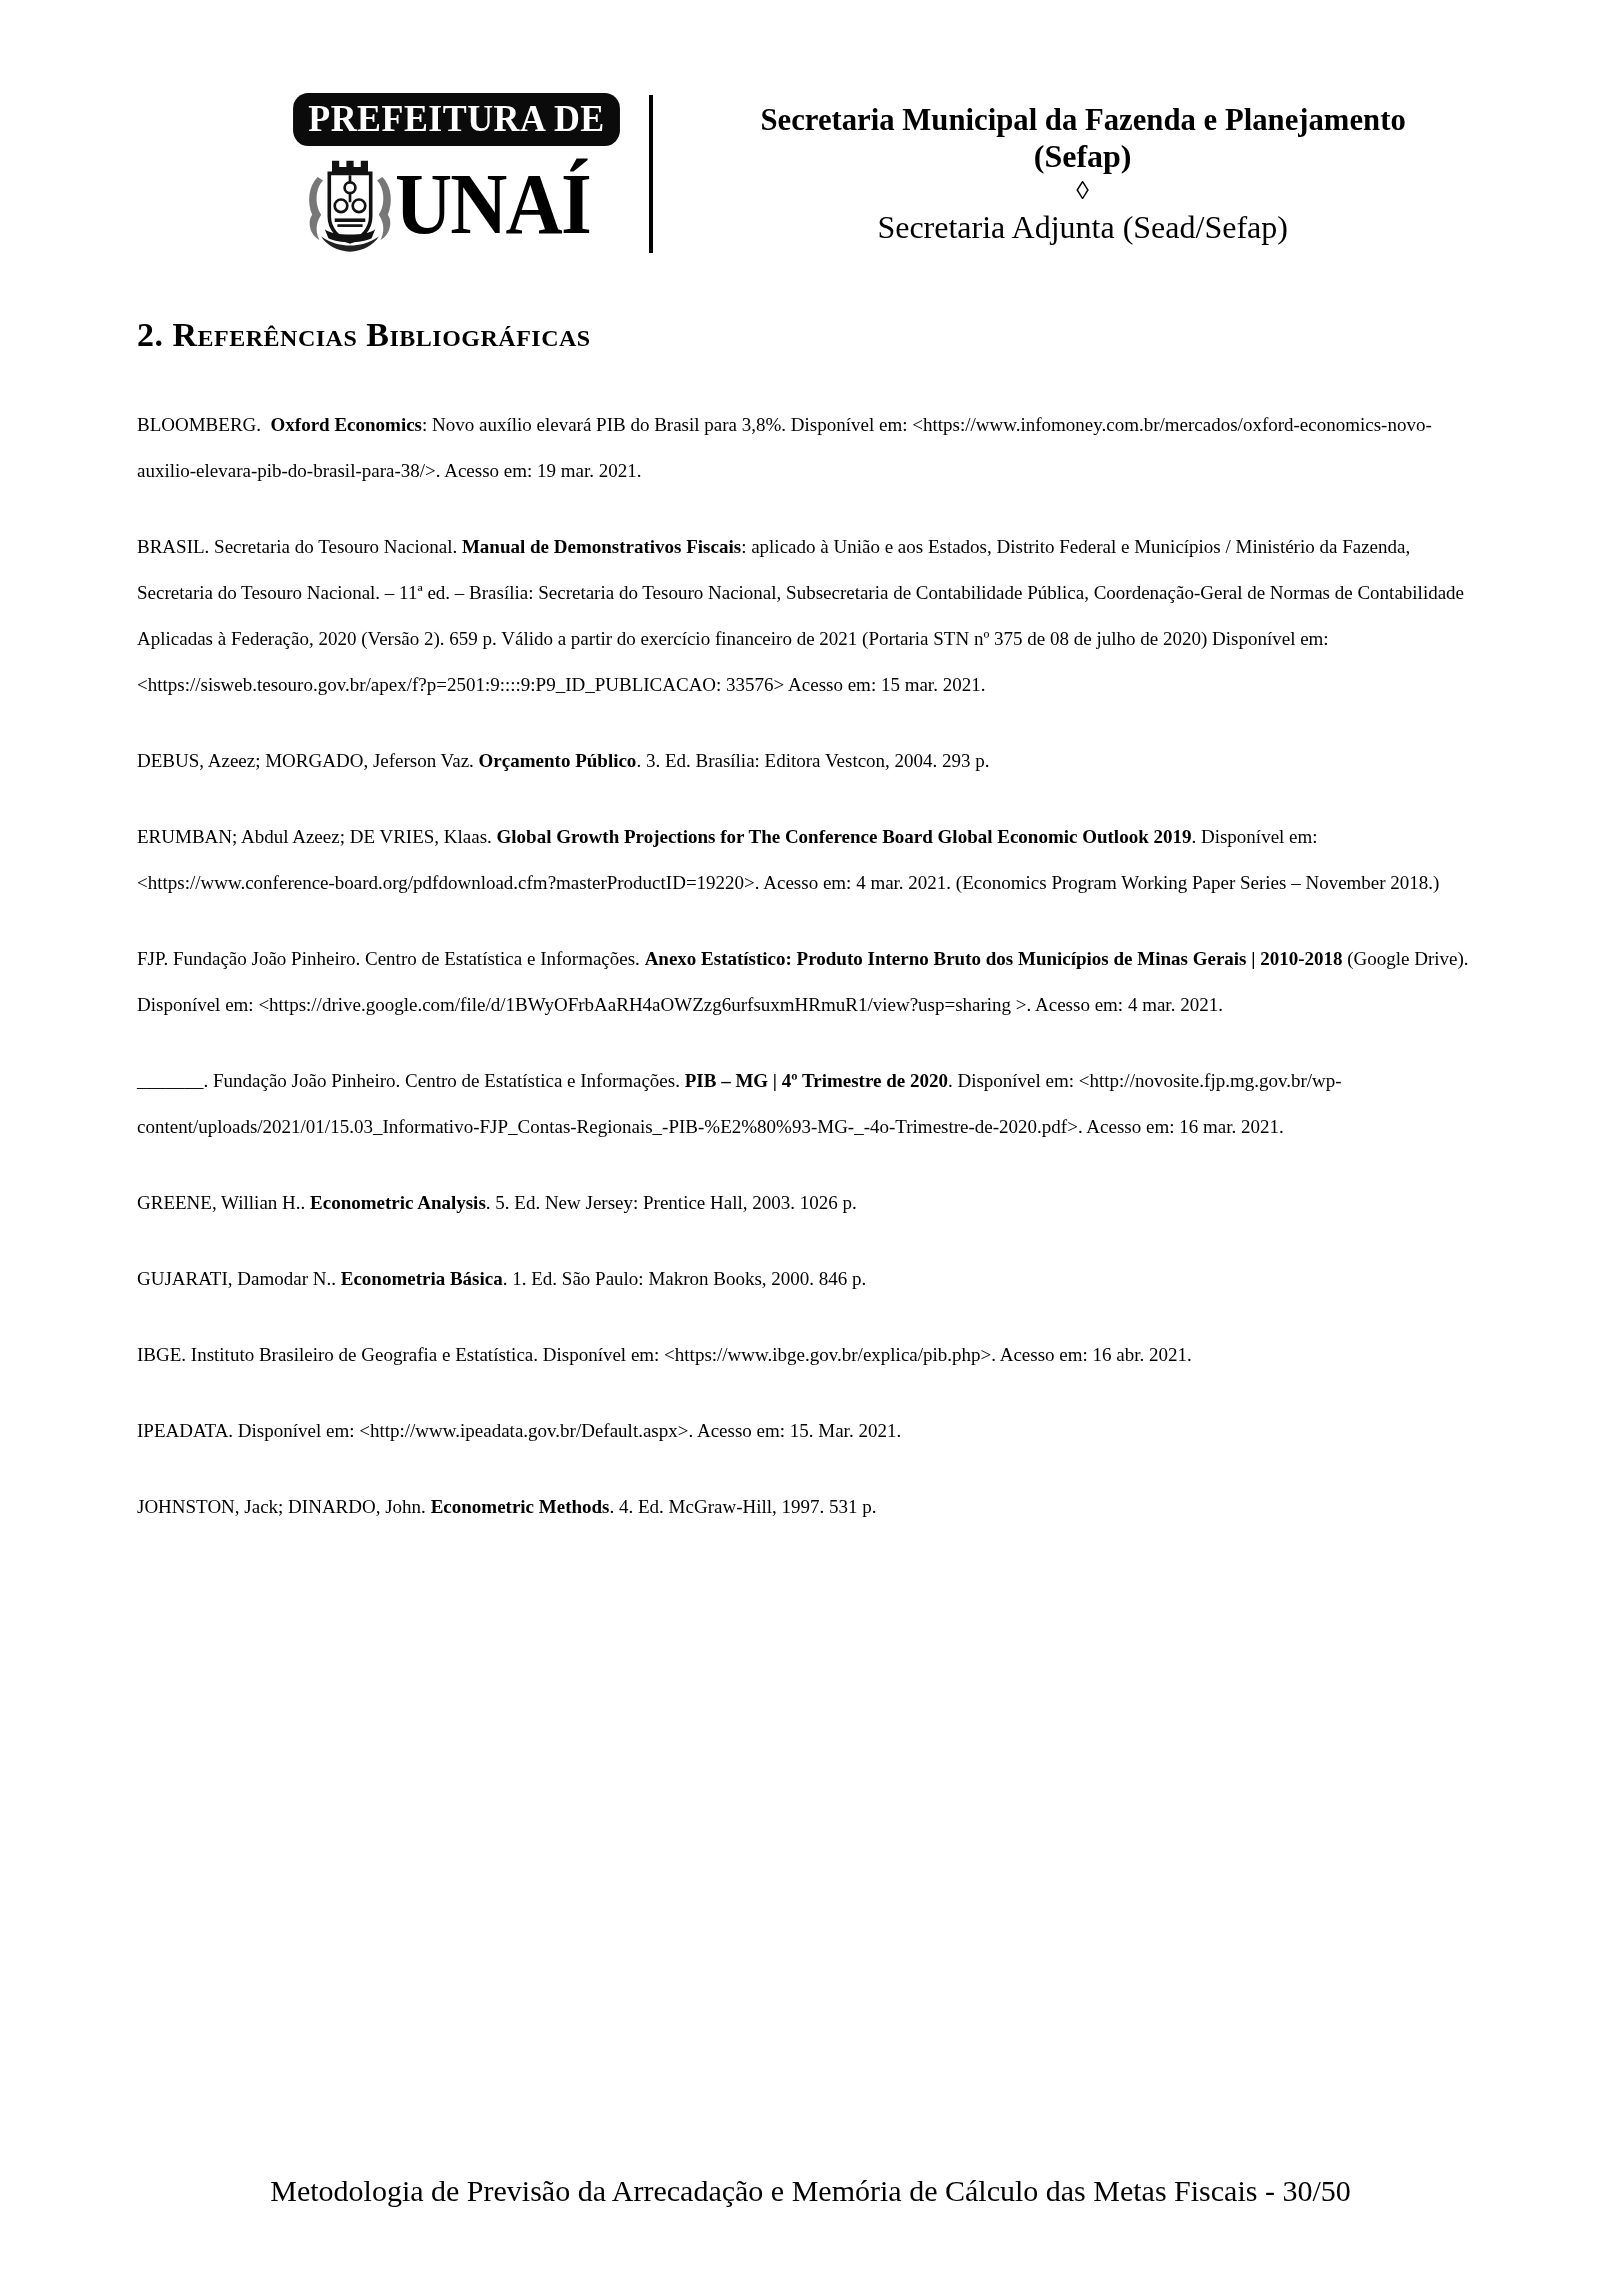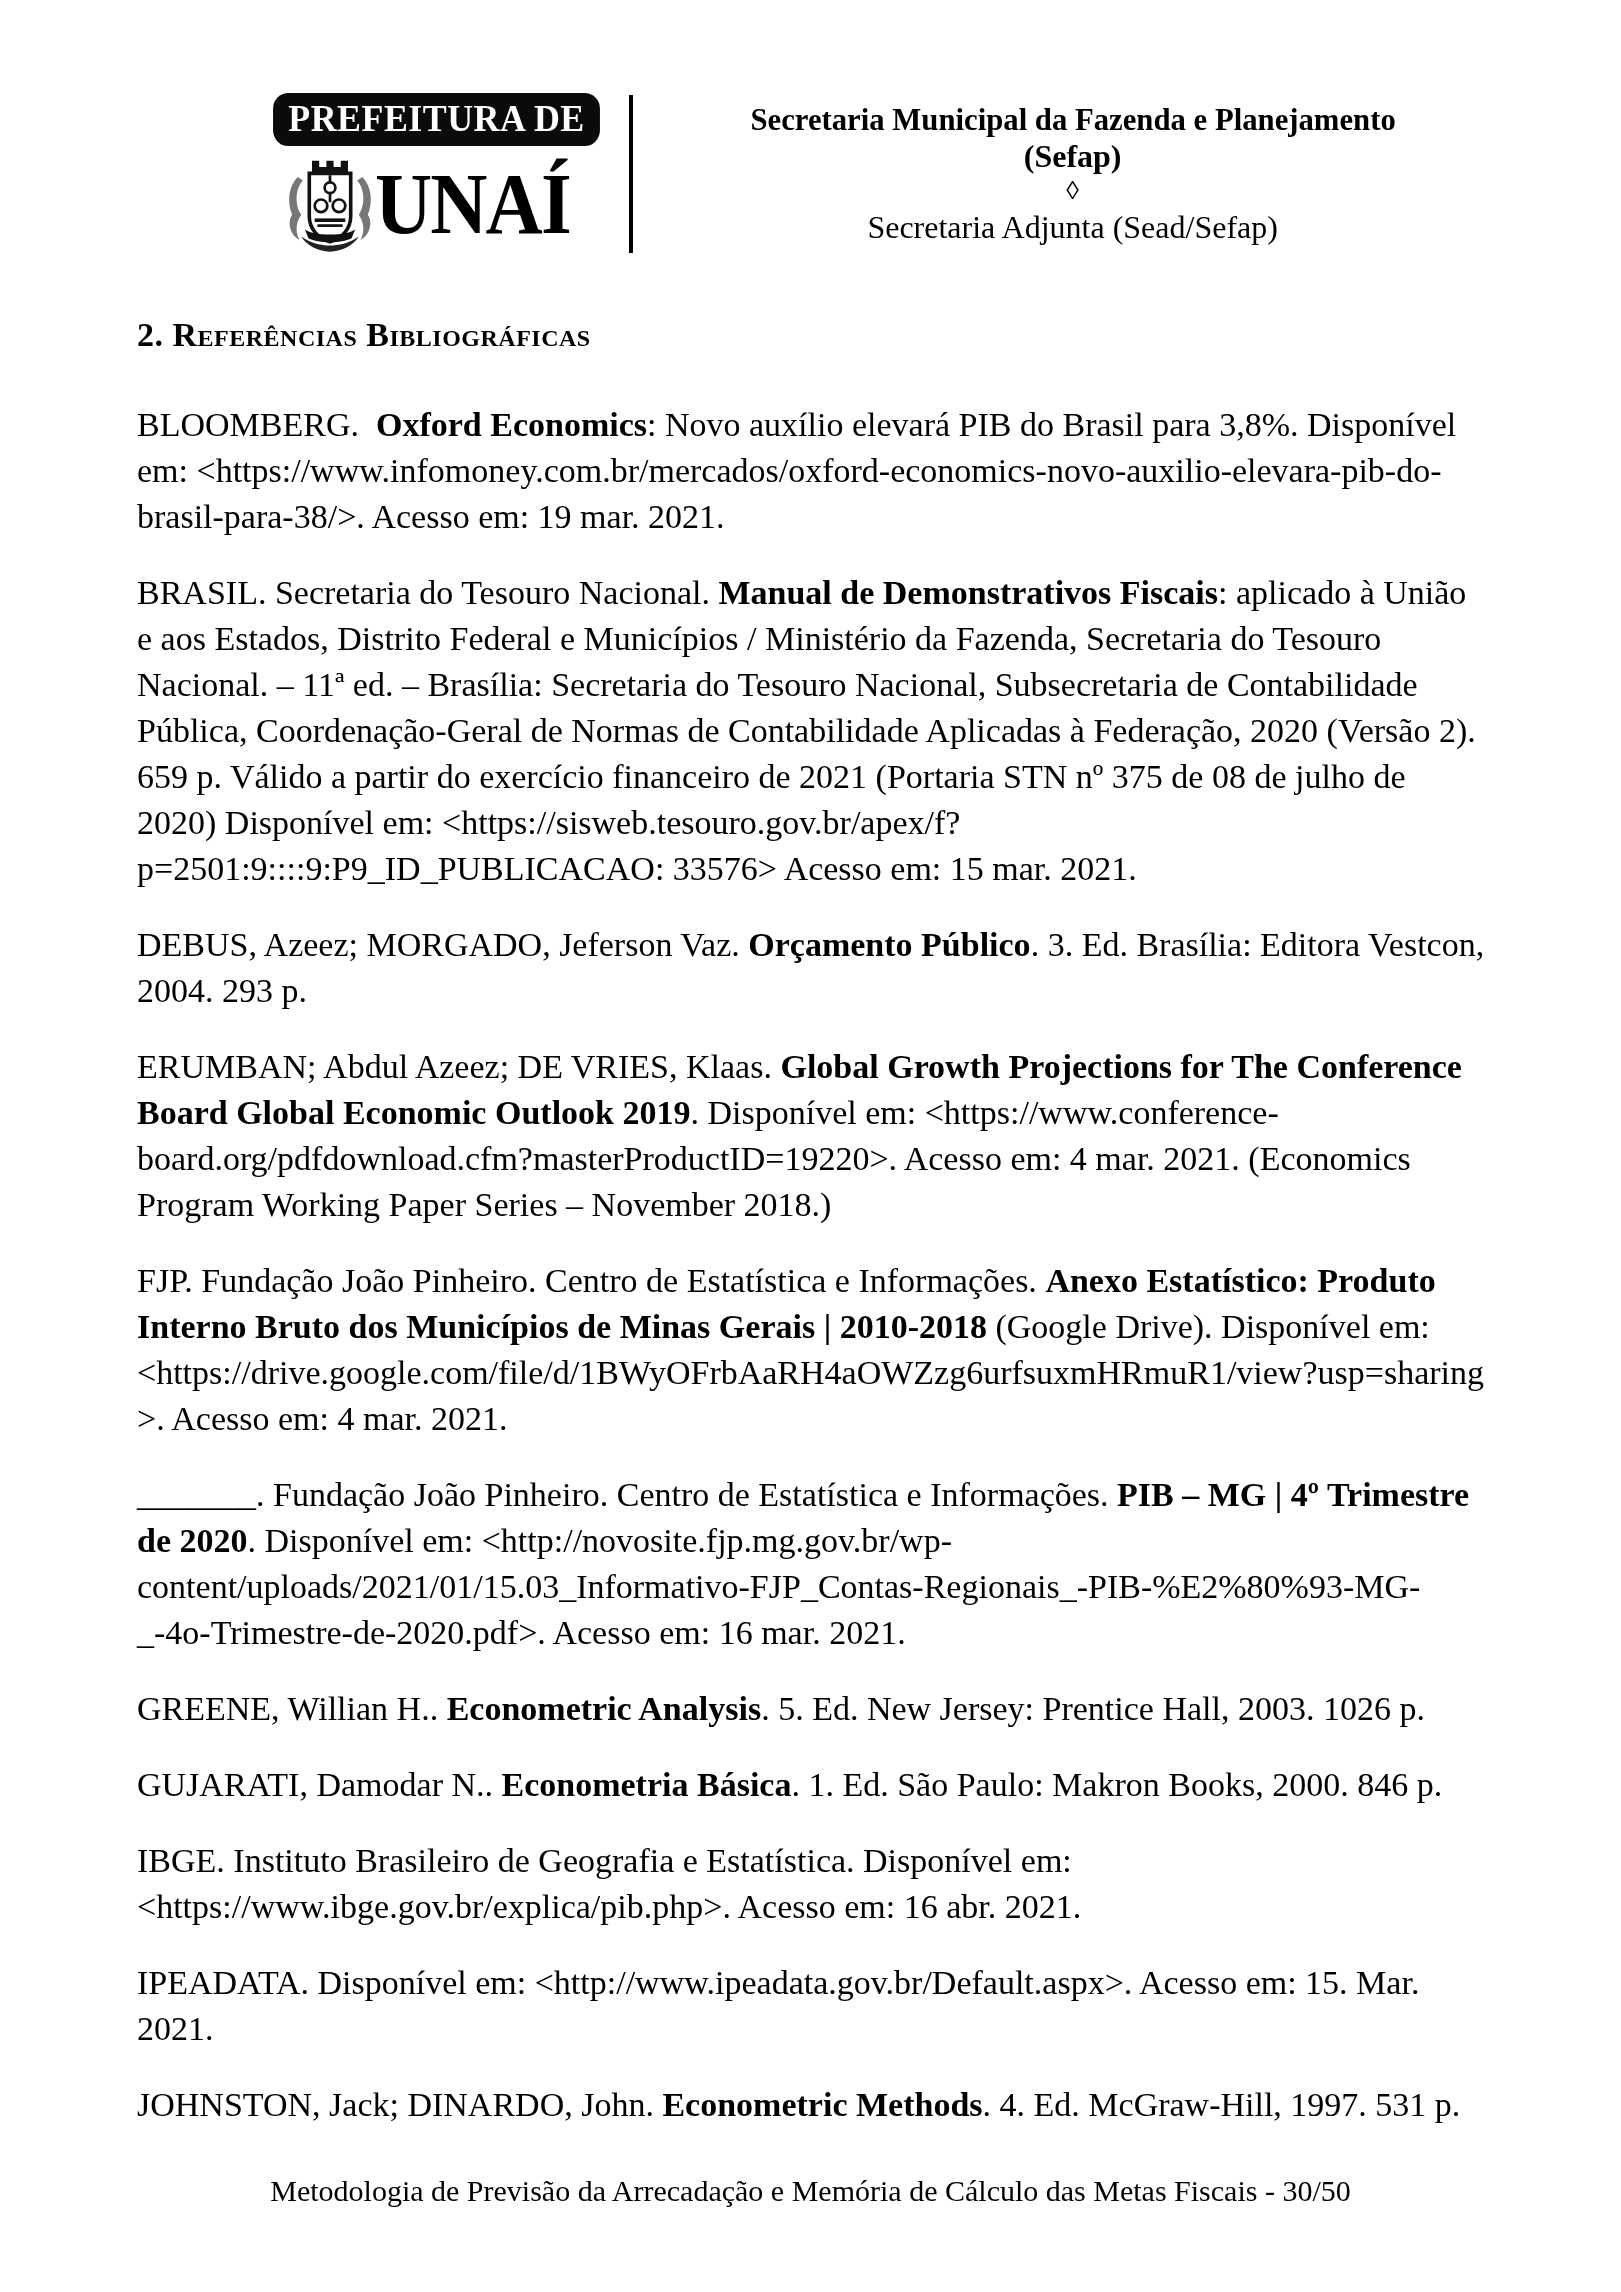--- a/index.html
+++ b/index.html
@@ -22,20 +22,21 @@
     align-items: stretch;
     margin-left: 147px;
     height: 172px;
   }
   .logo-block {
     display: flex;
     flex-direction: column;
     align-items: center;
     width: 304px;
     flex: 0 0 auto;
+    margin-left: 20px;
   }
   .logo-badge {
     background: #0b0b0b;
     color: #ffffff;
     font-weight: 700;
     font-size: 37px;
     line-height: 1.0;
     padding: 6.9px 15.7px 8.8px 15.7px;
     border-radius: 15.7px;
     letter-spacing: 0.5px;
@@ -85,21 +86,21 @@
     font-weight: 700;
     font-variant: small-caps;
     letter-spacing: 0.5px;
     line-height: 1.1;
   }
 
   
   .references { margin-top: 49px; width: 1348px; }
   .ref-entry {
     margin: 0 0 30px 0;
-    font-size: 34px;
+    font-size: 19px;
     line-height: 46px;
     white-space: pre-wrap;
     overflow-wrap: anywhere;
     text-align: left;
   }
   .ref-entry .bold { font-weight: 700; }
 
   
   .footer {
     position: absolute;

